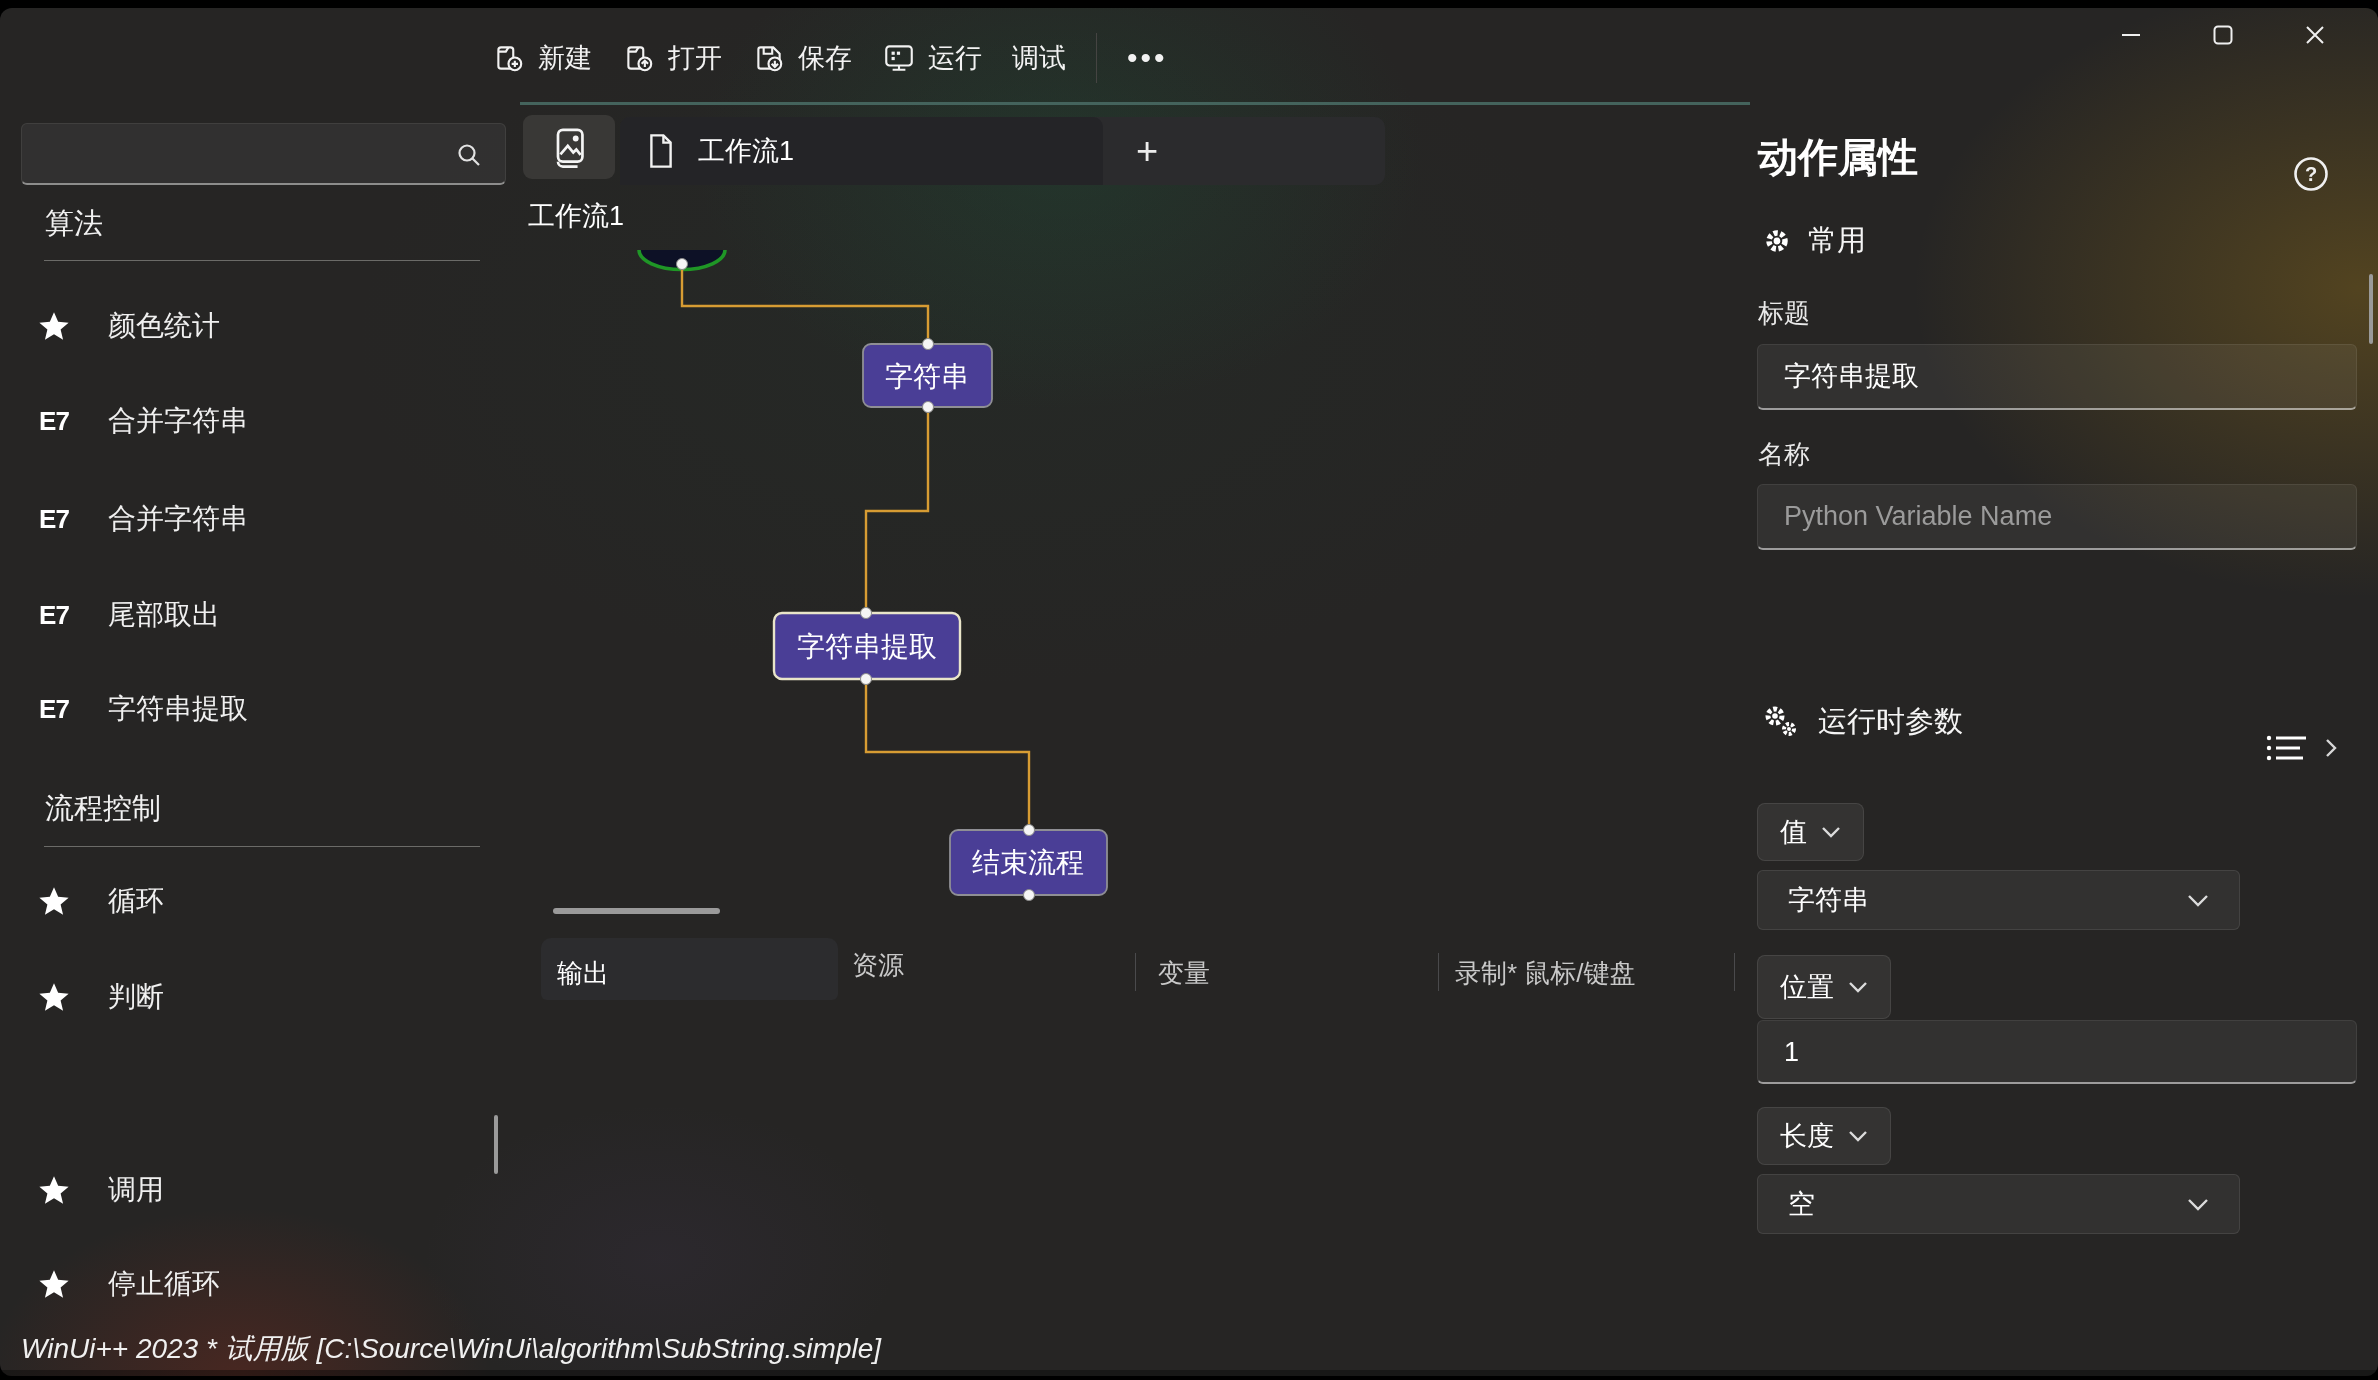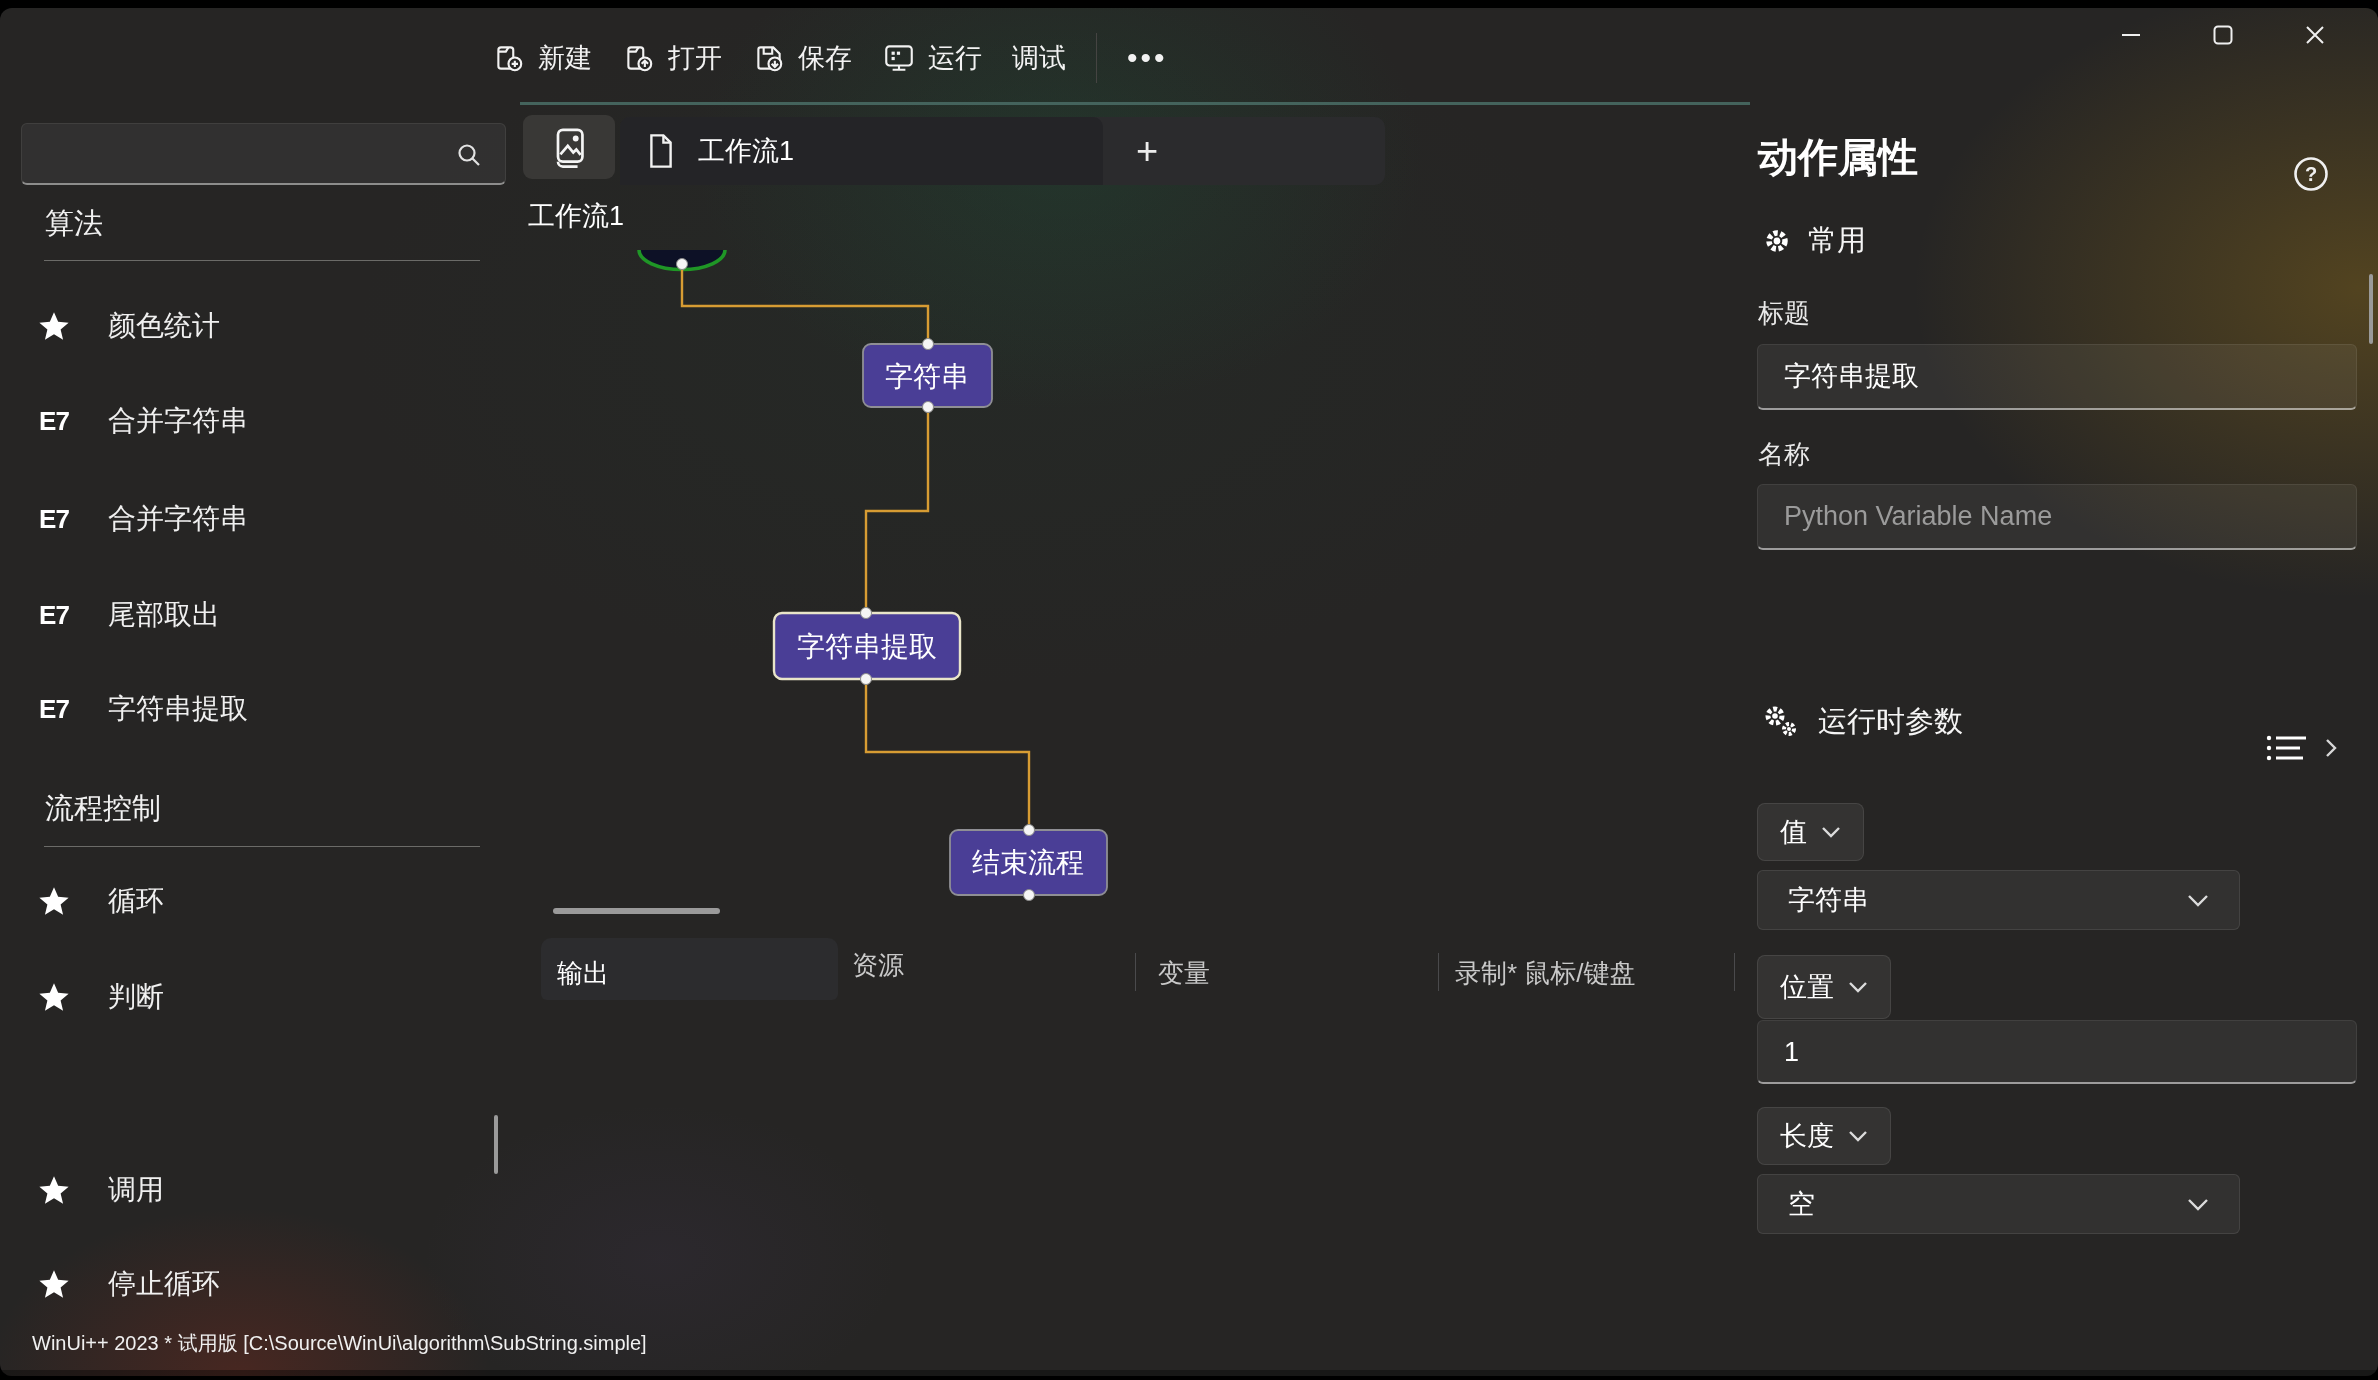--- a/index.html
+++ b/index.html
@@ -49,21 +49,21 @@
   .pinput{border-radius:6px;background:rgba(255,255,255,0.06);border:1px solid rgba(255,255,255,0.08);
     border-bottom:2px solid rgba(255,255,255,0.52);box-sizing:border-box;}
   .pinput input{position:absolute;left:24px;top:2px;right:24px;height:56px;background:transparent;border:none;outline:none;color:#fff;font-size:27px;font-family:inherit;}
   .pinput input::placeholder{color:#9b9b9b;opacity:1;}
   .pbtn{border-radius:8px;background:rgba(255,255,255,0.065);border:1px solid rgba(255,255,255,0.09);
     box-sizing:border-box;display:flex;align-items:center;gap:14px;padding:0 22px;color:#fff;font-size:27px;}
   .pcombo{border-radius:6px;background:rgba(255,255,255,0.06);border:1px solid rgba(255,255,255,0.09);
     box-sizing:border-box;display:flex;align-items:center;color:#fff;font-size:27px;padding:0 30px;}
   .pcombo .chev{position:absolute;right:30px;}
   .vscroll{width:4px;border-radius:2px;background:#9a9a9a;}
-  .statusbar{left:32px;top:1322px;font-size:20px;color:#f0f0f0;}
+  .statusbar{left:21px;top:1322px;font-size:28px;color:#f0f0f0;font-style:italic;}
   svg{display:block;}
 </style>
 </head>
 <body>
 
 <div id="window">
 
   <div class="abs" style="left:492px;top:18px;height:64px;display:flex;align-items:center;gap:30px;">
     <div class="tbtn">
       <svg class="tbicon" viewBox="0 0 32 32" fill="none" stroke="#f2f2f2" stroke-width="2">

